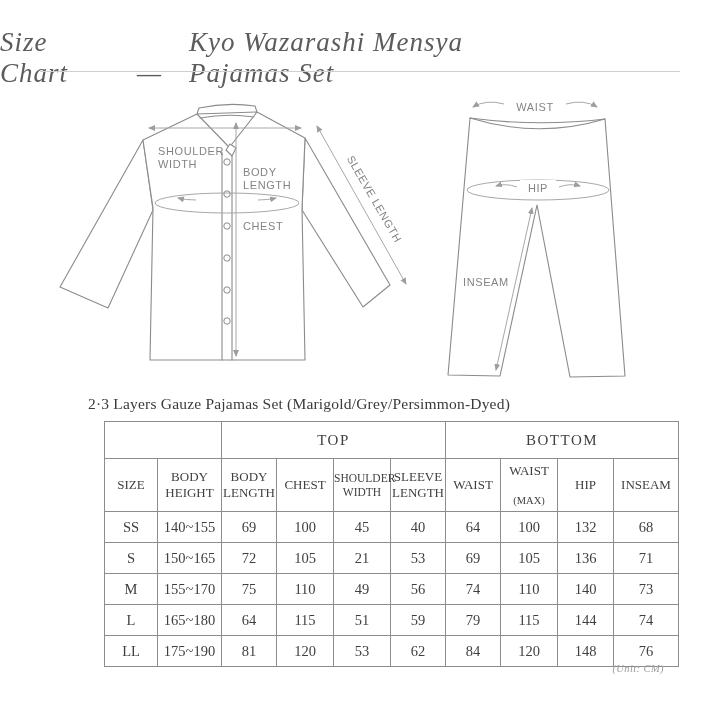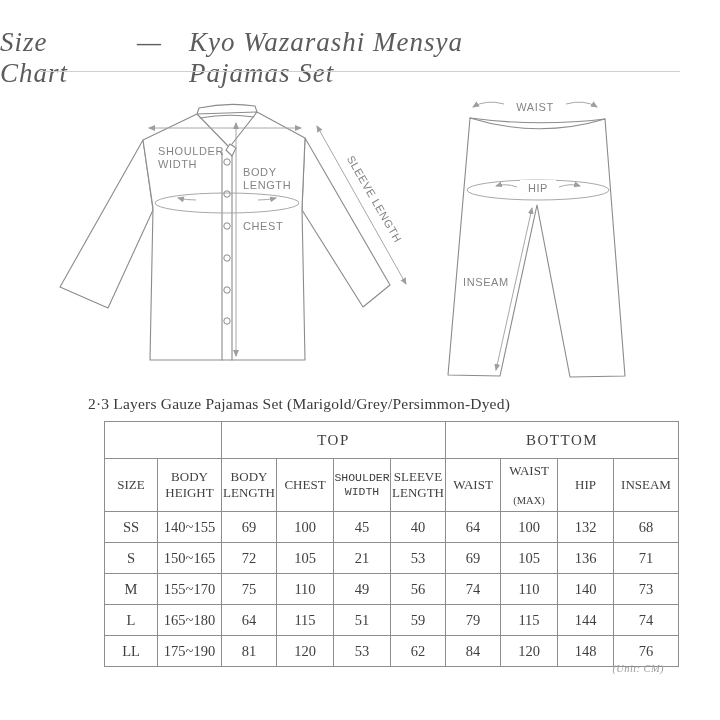--- a/index.html
+++ b/index.html
@@ -4,21 +4,21 @@
 <style>
   html,body{margin:0;padding:0;}
   body{
     width:720px;height:720px;position:relative;overflow:hidden;
     background:#ffffff;color:#3f3f3f;
     font-family:"Liberation Serif", serif;
   }
   
   .title{
     position:absolute;top:27px;left:0;width:570px;
-    display:flex;justify-content:center;align-items:flex-start;gap:27px;
+    display:flex;justify-content:center;align-items:flex-end;gap:27px;
     font-style:italic;font-size:27px;letter-spacing:1px;color:#5c5c5c;
   }
   .rule{
     position:absolute;top:71px;left:40px;width:640px;height:0;
     border-top:1px solid #cfcfcf;
   }
   
   svg.diagram{position:absolute;overflow:visible;}
   svg.shirt{left:50px;top:88px;}
   svg.pants{left:420px;top:88px;}
@@ -40,21 +40,21 @@
     position:absolute;left:104px;top:421px;width:574px;
     border-collapse:collapse;table-layout:fixed;
     color:#3f3f3f;border:1px solid #14532d;
   }
   table.size th,table.size td{
     border:1px solid #8d8d8d;text-align:center;vertical-align:middle;
     font-weight:normal;padding:0;
   }
   tr.group-row th,tr.group-row td{height:36px;font-size:15px;letter-spacing:1.5px;}
   tr.col-row th{height:52px;font-size:13px;line-height:1.25;}
-  tr.col-row th.small{font-size:11.5px;font-family:Liberation Mono, monospace;}
+  tr.col-row th.small{font-size:11.5px;}
   tr.col-row th .sub{display:block;font-size:10.5px;line-height:1;margin-top:17px;}
   tbody.data td{height:30px;font-size:14.5px;}
   .unit{
     position:absolute;left:90px;top:663px;width:574px;
     text-align:right;font-size:10.5px;color:#9c9c9c;letter-spacing:0.4px;font-style:italic;
   }
 </style>
 </head>
 <body>
 

